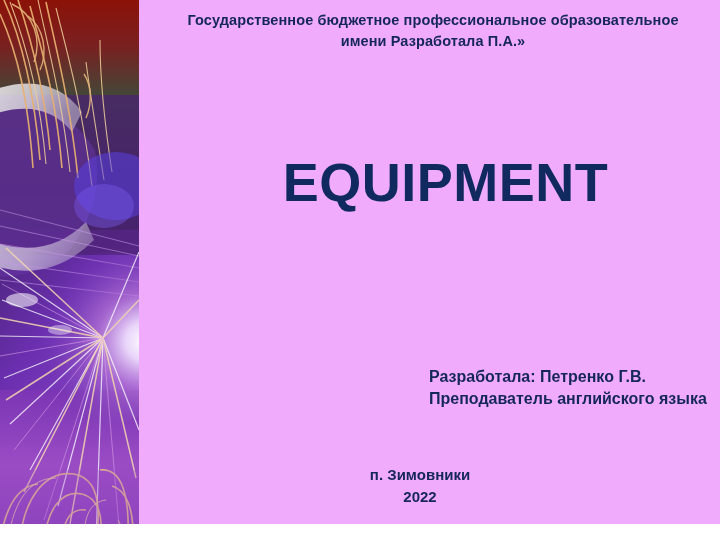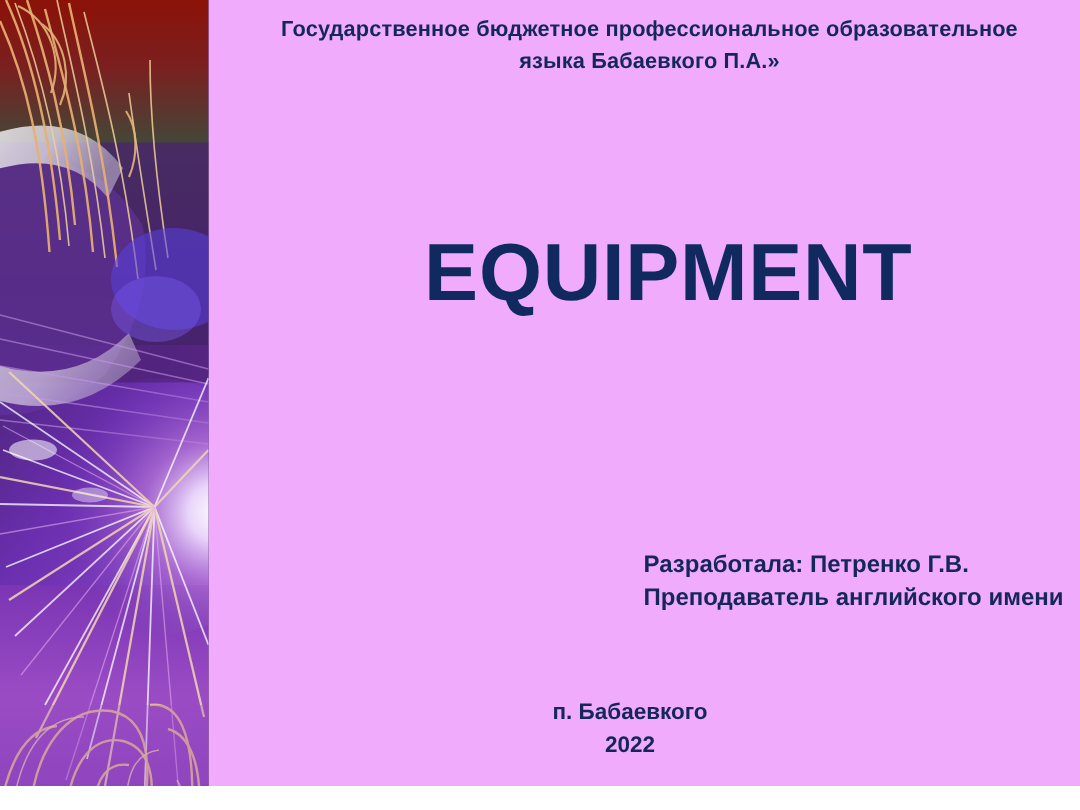--- a/index.html
+++ b/index.html
@@ -229,30 +229,30 @@
         <path d="M 84 540 C 84 516 90 502 106 500"></path>
         <path d="M 118 520 Q 124 530 123 540"></path>
       </g>
 
       <rect x="0" y="470" width="139" height="70" fill="#9a4cc4" opacity="0.28"></rect>
     </svg>
   </div>
 
   <div class="header-block">
     <div class="header-line">Государственное бюджетное профессиональное образовательное</div>
-    <div class="header-line">языка Бабаевкого П.А.»</div>
+    <div class="header-line">имени Разработала П.А.»</div>
   </div>
 
   <div class="title-block">
     <div class="title-line">EQUIPMENT</div>
   </div>
 
   <div class="author-block">
     <div class="author-line">Разработала: Петренко Г.В.</div>
-    <div class="author-line">Преподаватель английского имени</div>
+    <div class="author-line">Преподаватель английского языка</div>
   </div>
 
   <div class="footer-block">
-    <div class="footer-line">п. Бабаевкого</div>
+    <div class="footer-line">п. Зимовники</div>
     <div class="footer-line">2022</div>
   </div>
 
 </div>
 
 </body></html>

